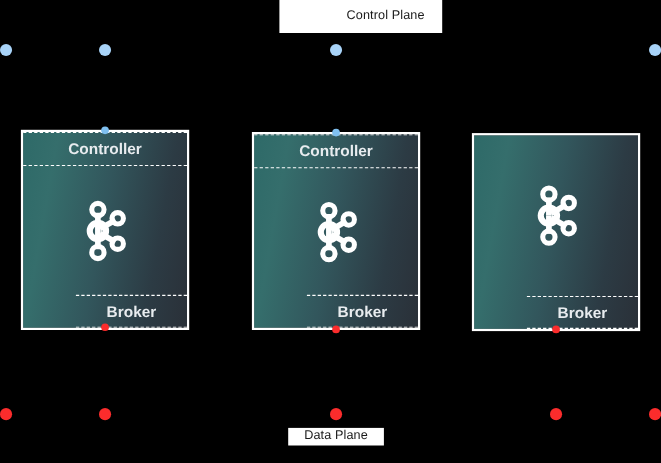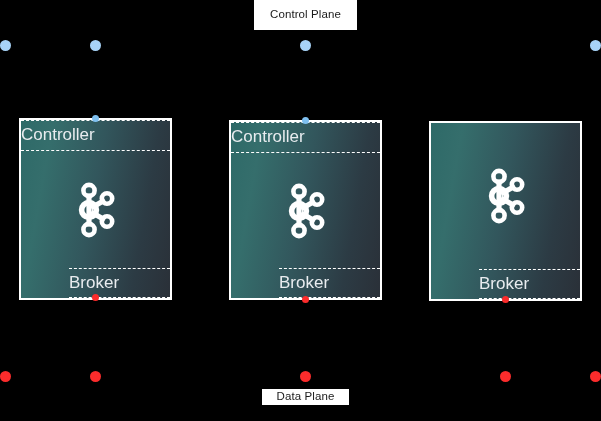--- a/index.html
+++ b/index.html
@@ -27,20 +27,21 @@
     align-items: center;
     justify-content: center;
     letter-spacing: 0.1px;
     white-space: nowrap;
   }
   #control-plane-label {
     left: 254px;
     top: 0px;
     width: 103px;
     height: 30px;
+    padding-left: 45px;
   }
   #data-plane-label {
     left: 262px;
     top: 389px;
     width: 87px;
     height: 16px;
   }
 
   
   .dot {
@@ -63,23 +64,25 @@
     overflow: hidden;
   }
   .node-card.k1 { left: 19px;  top: 118px; width: 153px; height: 182px; }
   .node-card.k2 { left: 229px; top: 120px; width: 153px; height: 180px; }
   .node-card.k3 { left: 429px; top: 121px; width: 153px; height: 180px; }
 
   .card-section {
     position: relative;
     display: flex;
     align-items: center;
+    justify-content: center;
     color: #e8ecef;
-    font-size: 17px;
+    font-size: 14px;
     flex: 0 0 auto;
+    font-weight: bold;
   }
   .card-section.controller {
     height: 30px;
     border-bottom: 1px dashed #ffffff;
   }
   .card-section.broker {
     height: 28px;
     border-top: 1px dashed #ffffff;
     border-bottom: 1px dashed #ffffff;
     margin-top: auto;

